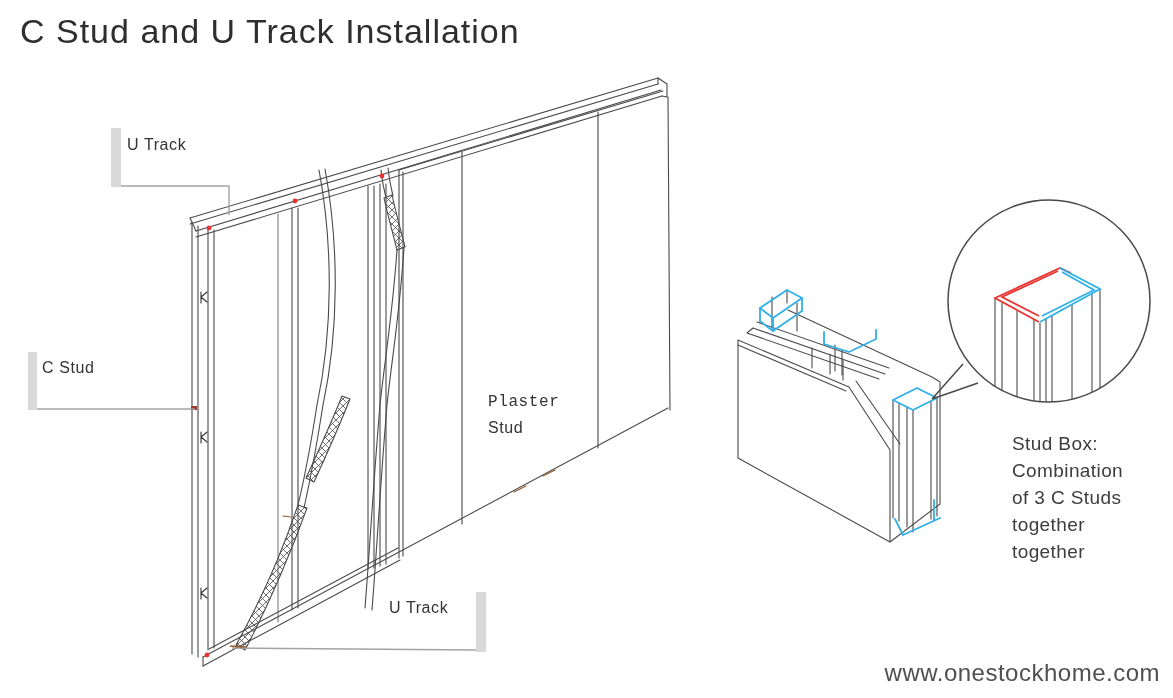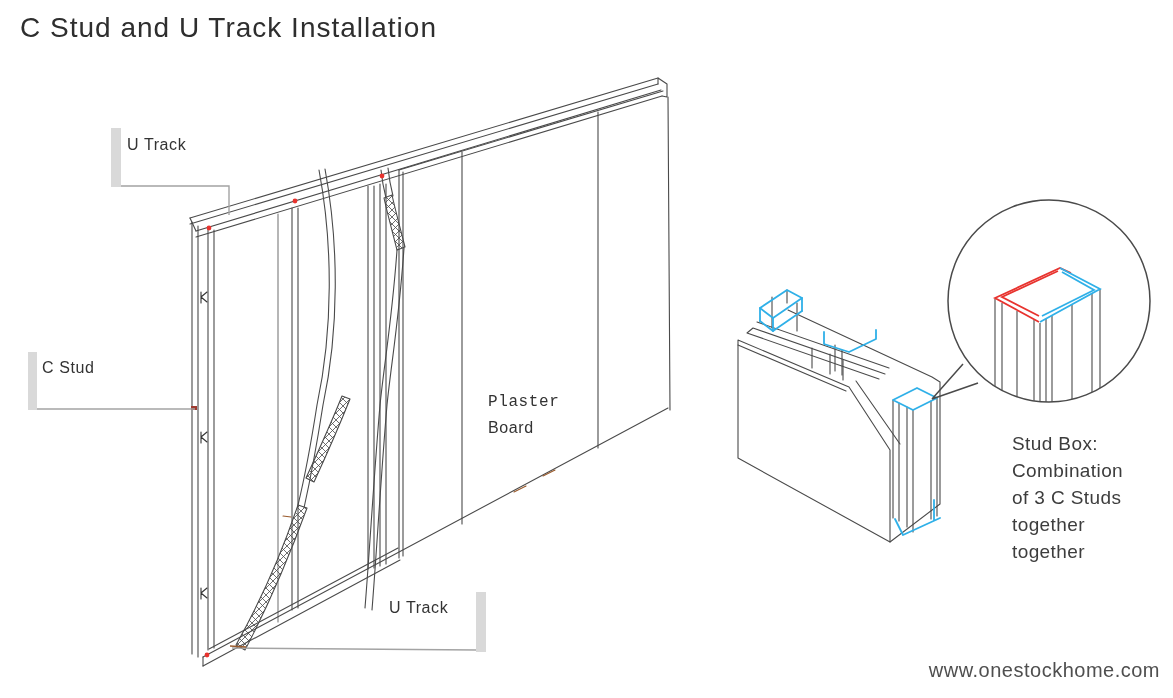--- a/index.html
+++ b/index.html
@@ -2,35 +2,35 @@
 <html><head>
 <meta charset="utf-8">
 <style>
   html,body{margin:0;padding:0;background:#ffffff;}
   .stage{
     position:relative;width:1173px;height:698px;background:#ffffff;overflow:hidden;
     font-family:"Liberation Sans", sans-serif;color:#383838;
   }
   .stage svg{position:absolute;left:0;top:0;}
   .page-title{
-    position:absolute;left:20px;top:12px;font-size:28px;letter-spacing:1px;
+    position:absolute;left:20px;top:12px;font-size:34px;letter-spacing:1px;
     font-weight:400;color:#2e2e2e;white-space:nowrap;
   }
   .diagram-label{
     position:absolute;font-size:16px;letter-spacing:.6px;color:#333;white-space:nowrap;
   }
   .accent-bar{position:absolute;background:#d9d9d9;}
   .note{
     position:absolute;left:988px;top:430px;font-size:19px;line-height:27px;
     letter-spacing:.4px;color:#3d3d3d;
   }
   .note span{display:block;margin-left:24px;}
   .site-url{
     position:absolute;left:858px;top:659px;width:302px;text-align:right;
-    font-size:20px;letter-spacing:.5px;color:#4f4f4f;white-space:nowrap;
+    font-size:24px;letter-spacing:.5px;color:#4f4f4f;white-space:nowrap;
   }
 </style>
 </head>
 <body>
 
 <div class="stage">
 
   <svg width="1173" height="698" viewBox="0 0 1173 698">
     <defs>
       <pattern id="truss" width="7" height="7" patternUnits="userSpaceOnUse">
@@ -174,21 +174,21 @@
   <div class="page-title">C Stud and U Track Installation</div>
 
   <div class="accent-bar" style="left:111px;top:128px;width:10px;height:59px;"></div>
   <div class="diagram-label" style="left:127px;top:136px;">U Track</div>
 
   <div class="accent-bar" style="left:28px;top:352px;width:9px;height:58px;"></div>
   <div class="diagram-label" style="left:42px;top:359px;">C Stud</div>
 
   <div class="diagram-label" style="left:488px;top:389px;line-height:26px;">
     <span style="display:block;font-family:Liberation Mono, monospace;">Plaster</span>
-    <span style="display:block;">Board</span>
+    <span style="display:block;">Stud</span>
   </div>
 
   <div class="accent-bar" style="left:476px;top:592px;width:10px;height:60px;"></div>
   <div class="diagram-label" style="left:389px;top:599px;">U Track</div>
 
   <div class="note">
     <span>Stud Box:</span>
     <span>Combination</span>
     <span>of 3 C Studs</span>
     <span>together</span>

